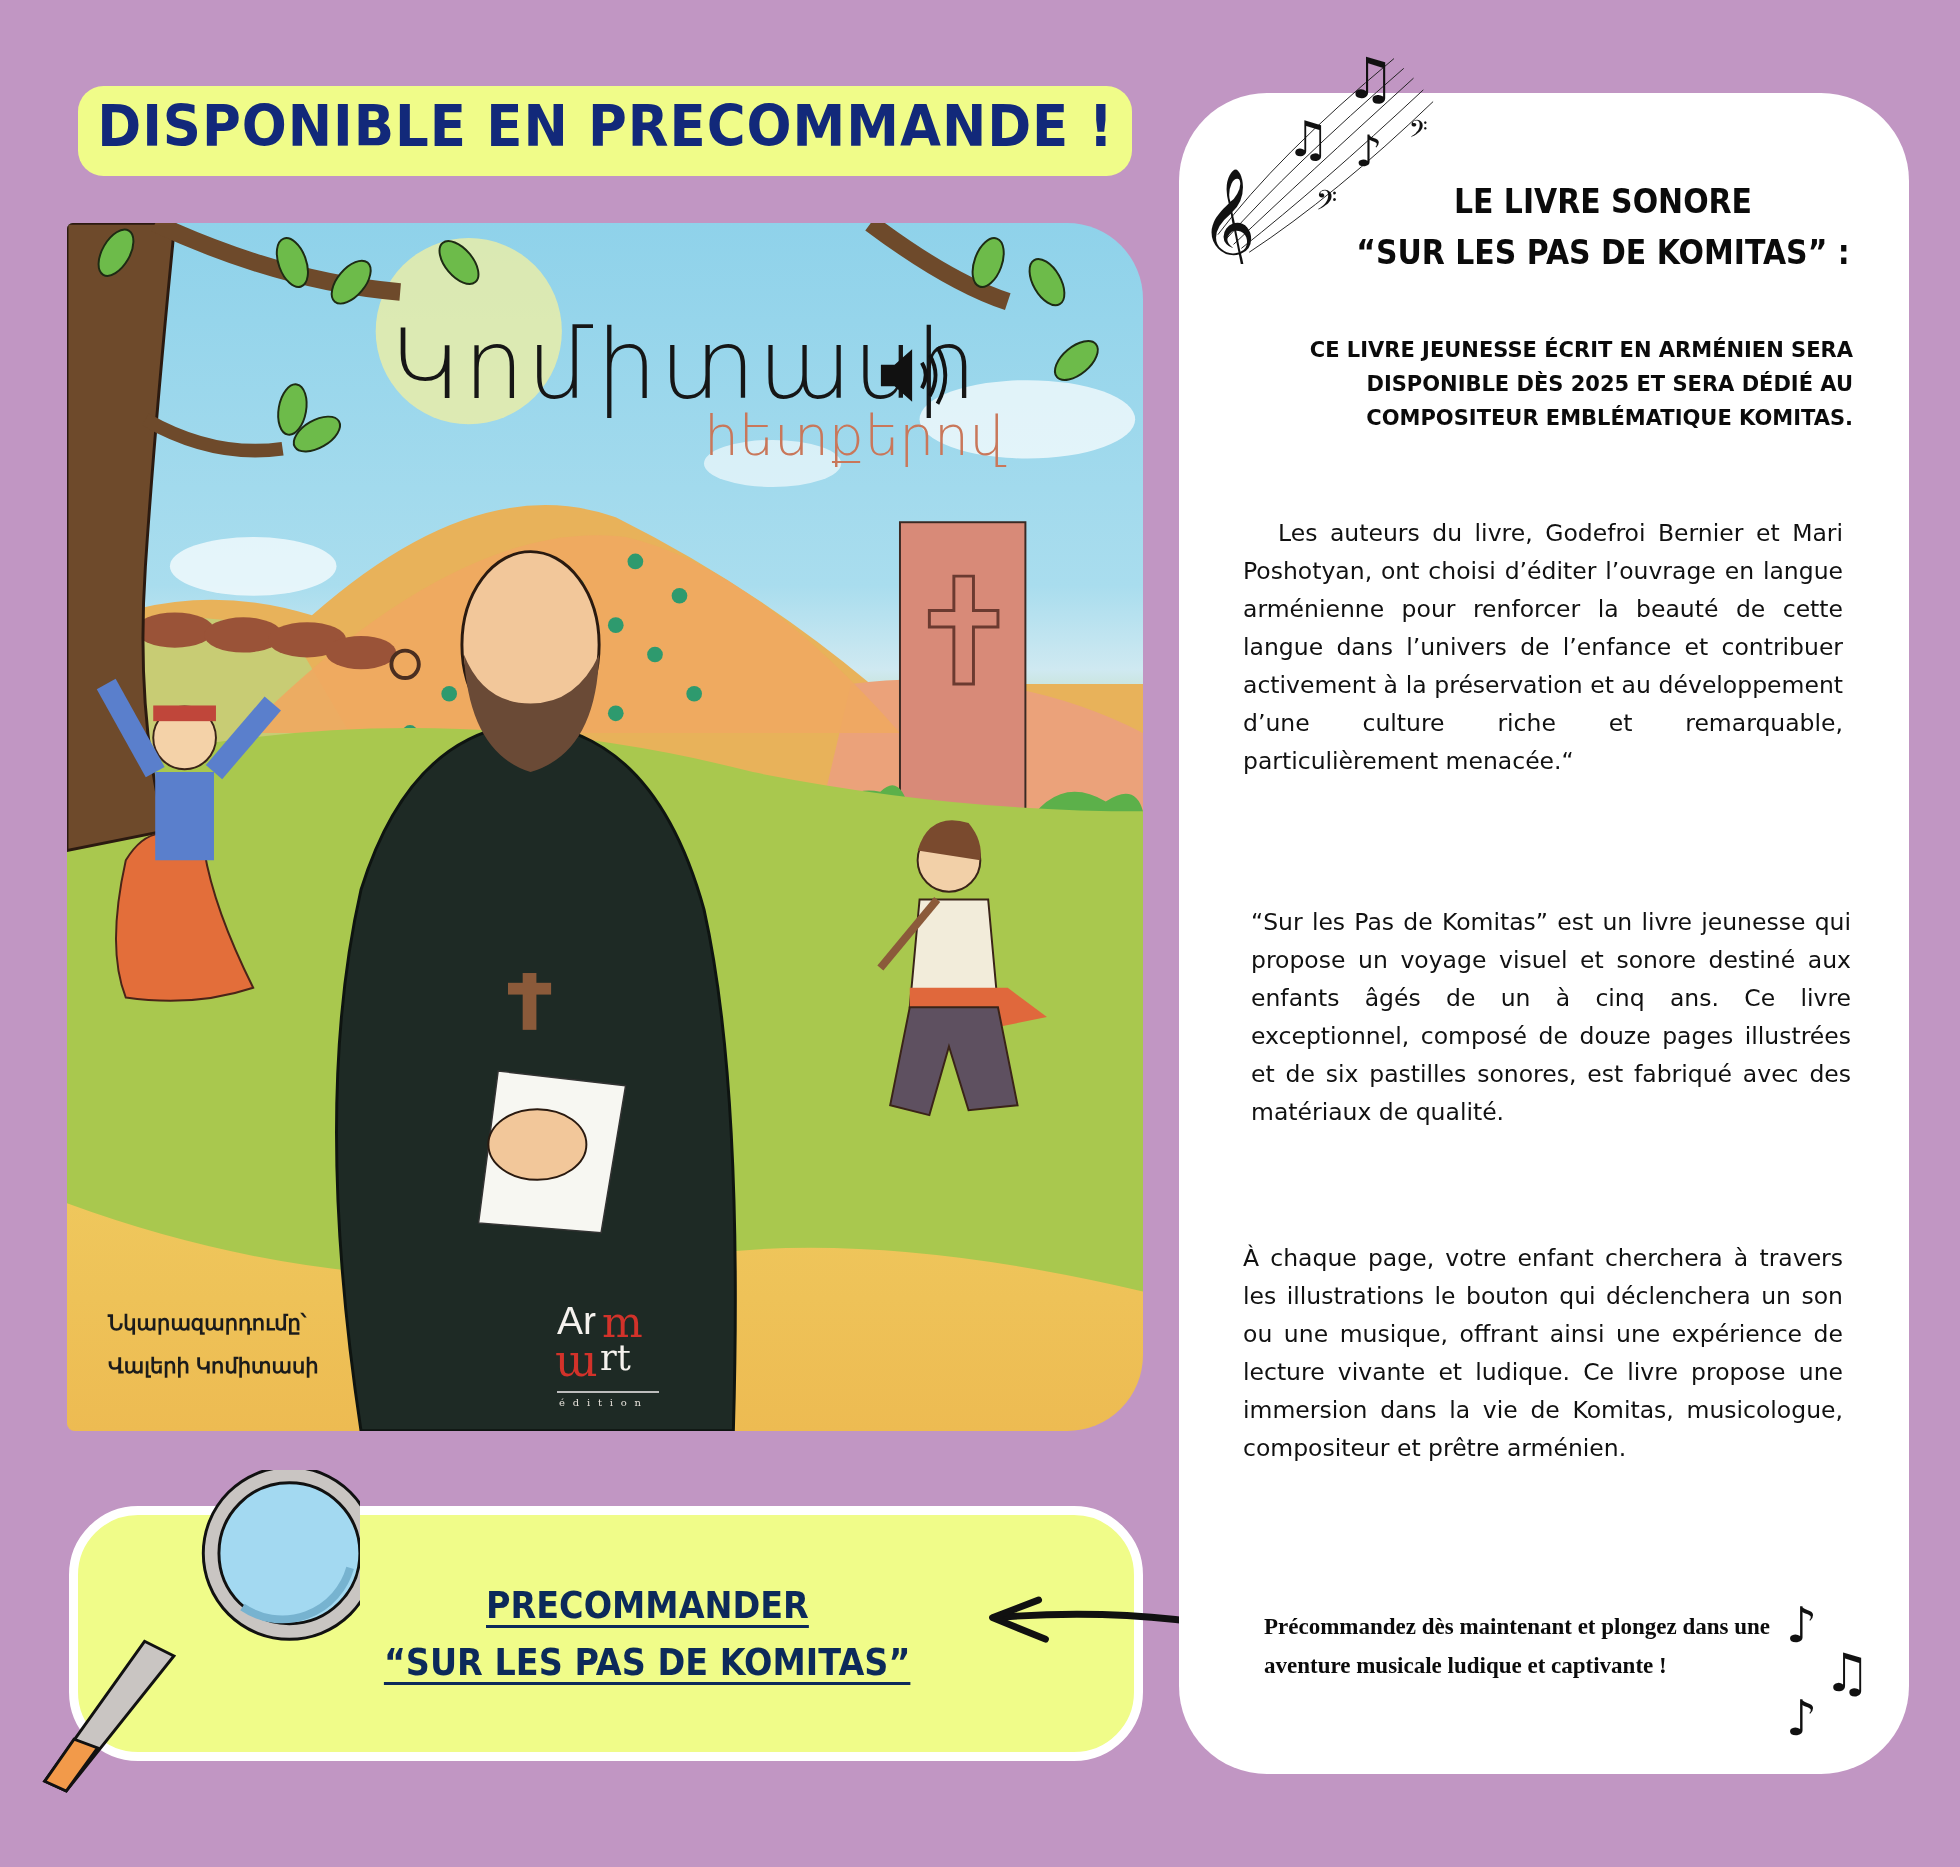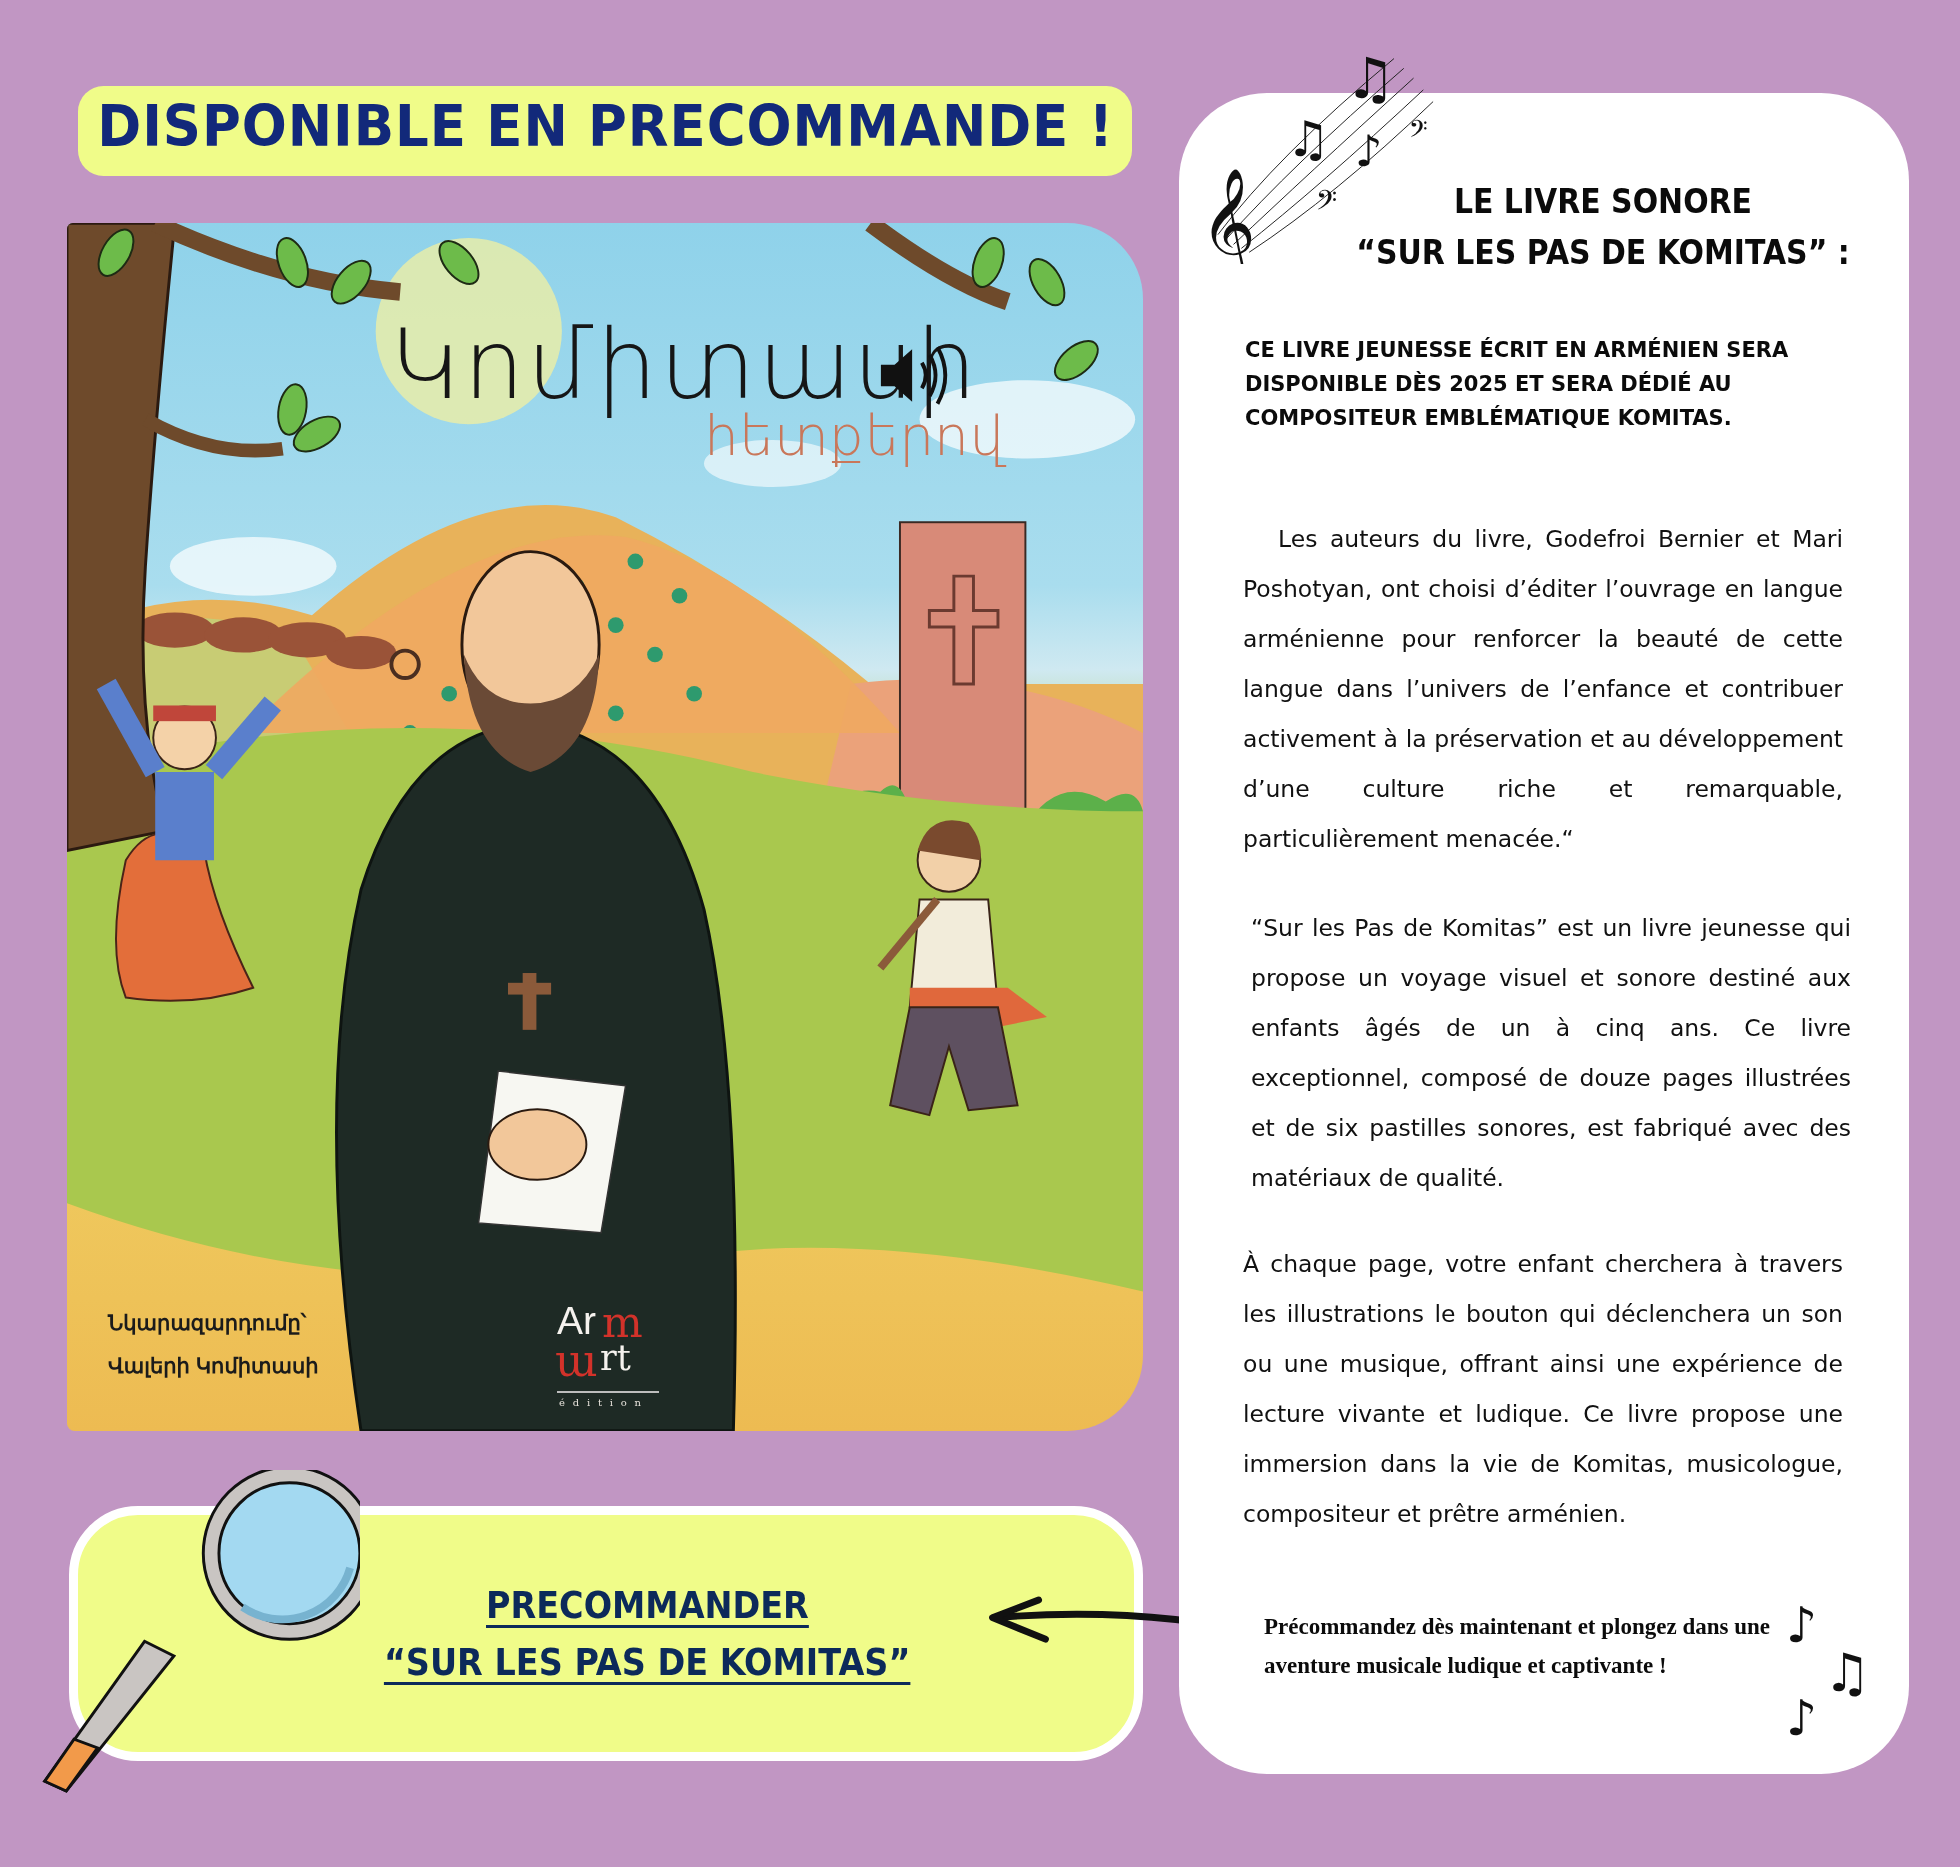--- a/index.html
+++ b/index.html
@@ -85,27 +85,27 @@
   }
   .notes-top { position: absolute; left: 1198px; top: 39px; width: 255px; height: 225px; }
   .panel-heading {
     position: absolute; left: 1179px; width: 848px; top: 176px;
     text-align: center; font-family: "DejaVu Sans", sans-serif; font-weight: bold;
     font-size: 34px; color: #0b0b0b; line-height: 51px;
   }
   .panel-heading span { display: block; transform: scaleX(0.88); }
   .panel-lead {
     position: absolute; left: 1245px; width: 608px; top: 333px;
-    text-align: left; font-family: "DejaVu Sans", sans-serif; font-weight: bold;
+    text-align: right; font-family: "DejaVu Sans", sans-serif; font-weight: bold;
     font-size: 21px; color: #0b0b0b; line-height: 34px;
   }
   .panel-para {
     position: absolute; left: 1243px; width: 600px;
     font-family: "DejaVu Sans", sans-serif; font-size: 23.5px;
-    color: #111; line-height: 50px; text-align: justify; text-align-last: left;
+    color: #111; line-height: 38px; text-align: justify; text-align-last: left;
   }
   .p1 { top: 514px; text-indent: 35px; }
   .p2 { top: 895px; }
   .p3 { top: 1239px; }
   .panel-footer {
     position: absolute; left: 1264px; width: 549px; top: 1607px;
     text-align: left; font-family: Liberation Serif, serif; font-weight: bold;
     font-size: 23px; color: #0b0b0b; line-height: 39px;
   }
   .notes-bottom { position: absolute; left: 1786px; top: 1593px; width: 98px; height: 147px; }

